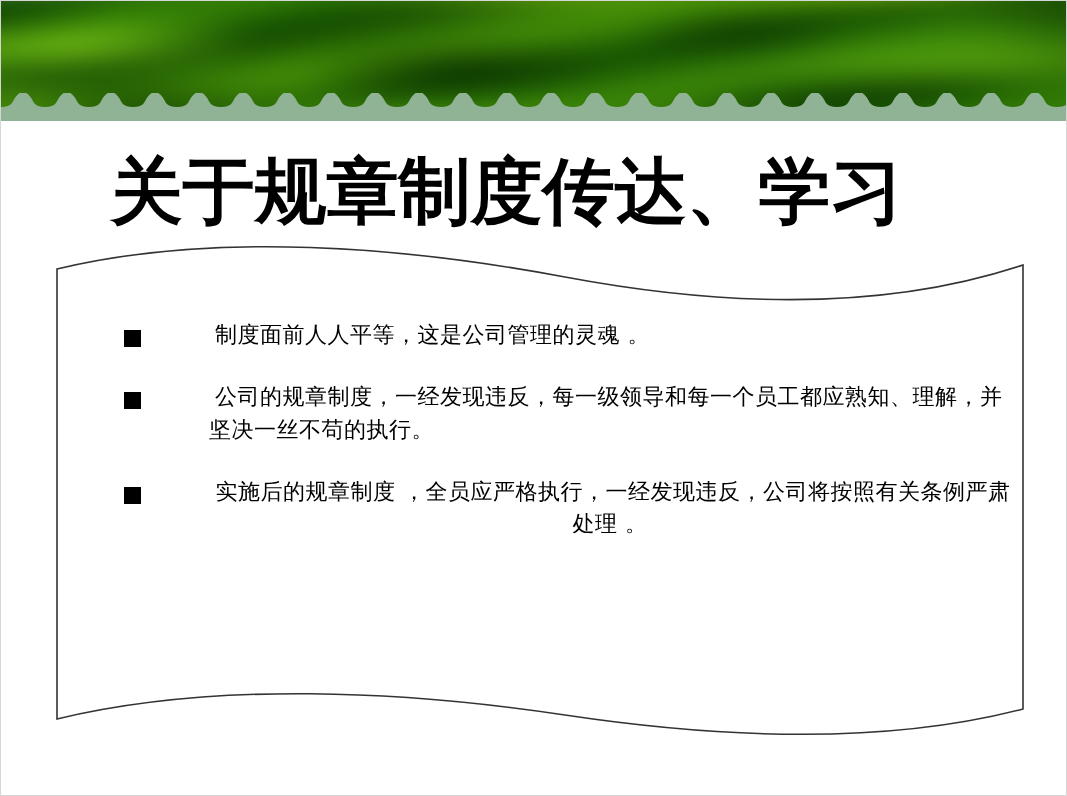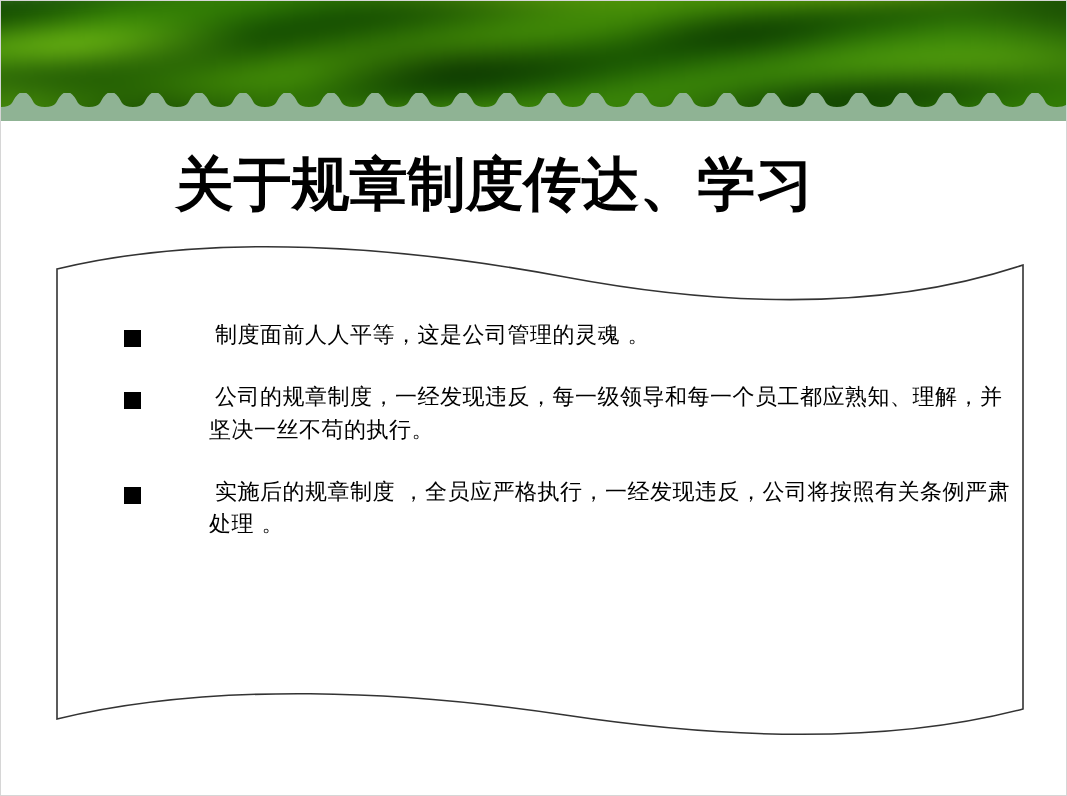--- a/index.html
+++ b/index.html
@@ -73,26 +73,26 @@
     position: absolute;
     left: 0;
     top: 92px;
     width: 1067px;
     height: 28px;
   }
 
   
   #title {
     position: absolute;
-    left: 0;
+    left: 12px;
     top: 153px;
     width: 987px;
     text-align: center;
     font-family: "DejaVu Sans", "Liberation Sans", sans-serif;
-    font-size: 58px;
+    font-size: 72px;
     font-weight: 700;
     line-height: 1.04;
     color: #000000;
     letter-spacing: 0px;
     white-space: nowrap;
   }
 
   
   #content-shape {
     position: absolute;
@@ -107,21 +107,21 @@
     left: 110px;
     top: 318px;
     width: 900px;
   }
 
   .bullet-row {
     position: relative;
     display: block;
     margin-bottom: 30px;
   }
-  .bullet-row:last-child { margin-bottom: 0; }
+  .bullet-row:last-child { margin-bottom: 0; text-align: center; }
 
   .bullet-marker {
     position: absolute;
     left: 13px;
     top: 11px;
     width: 17px;
     height: 17px;
     background: #000000;
   }
 

